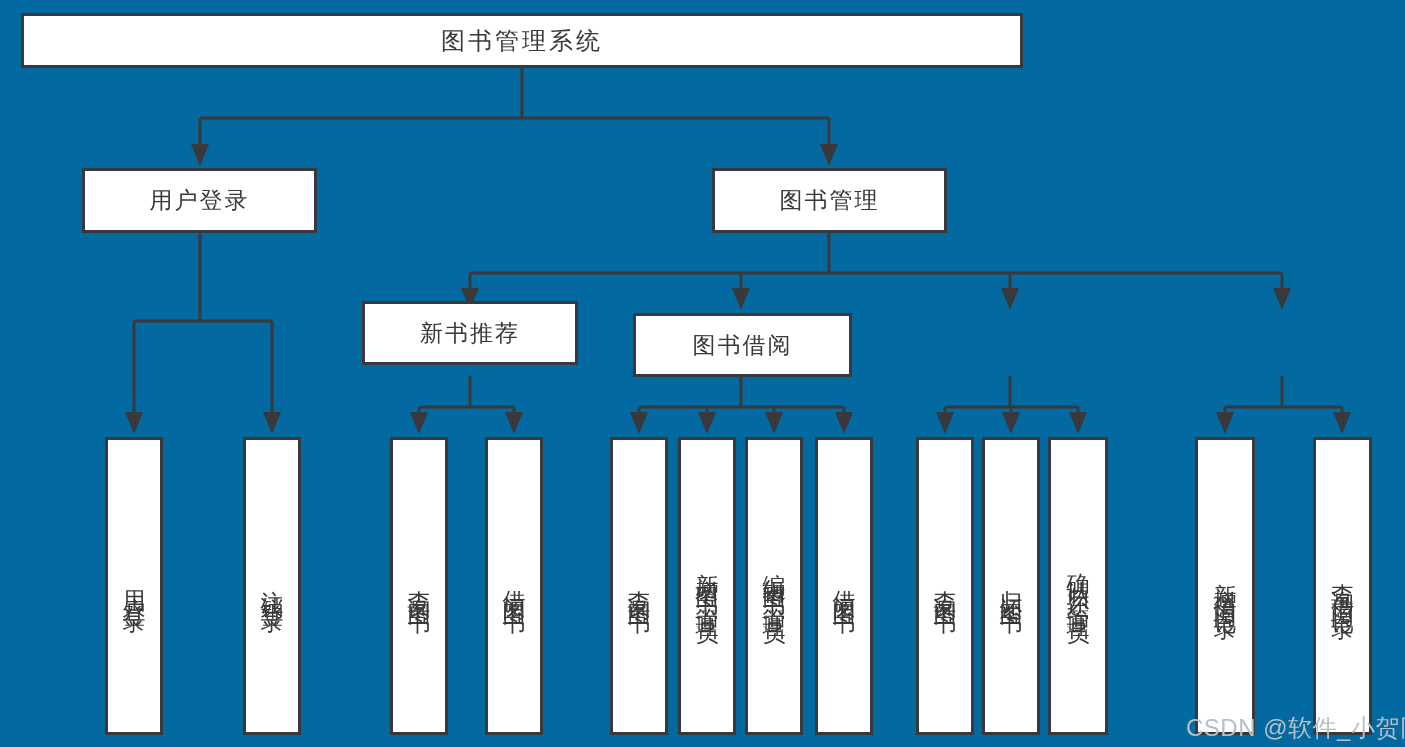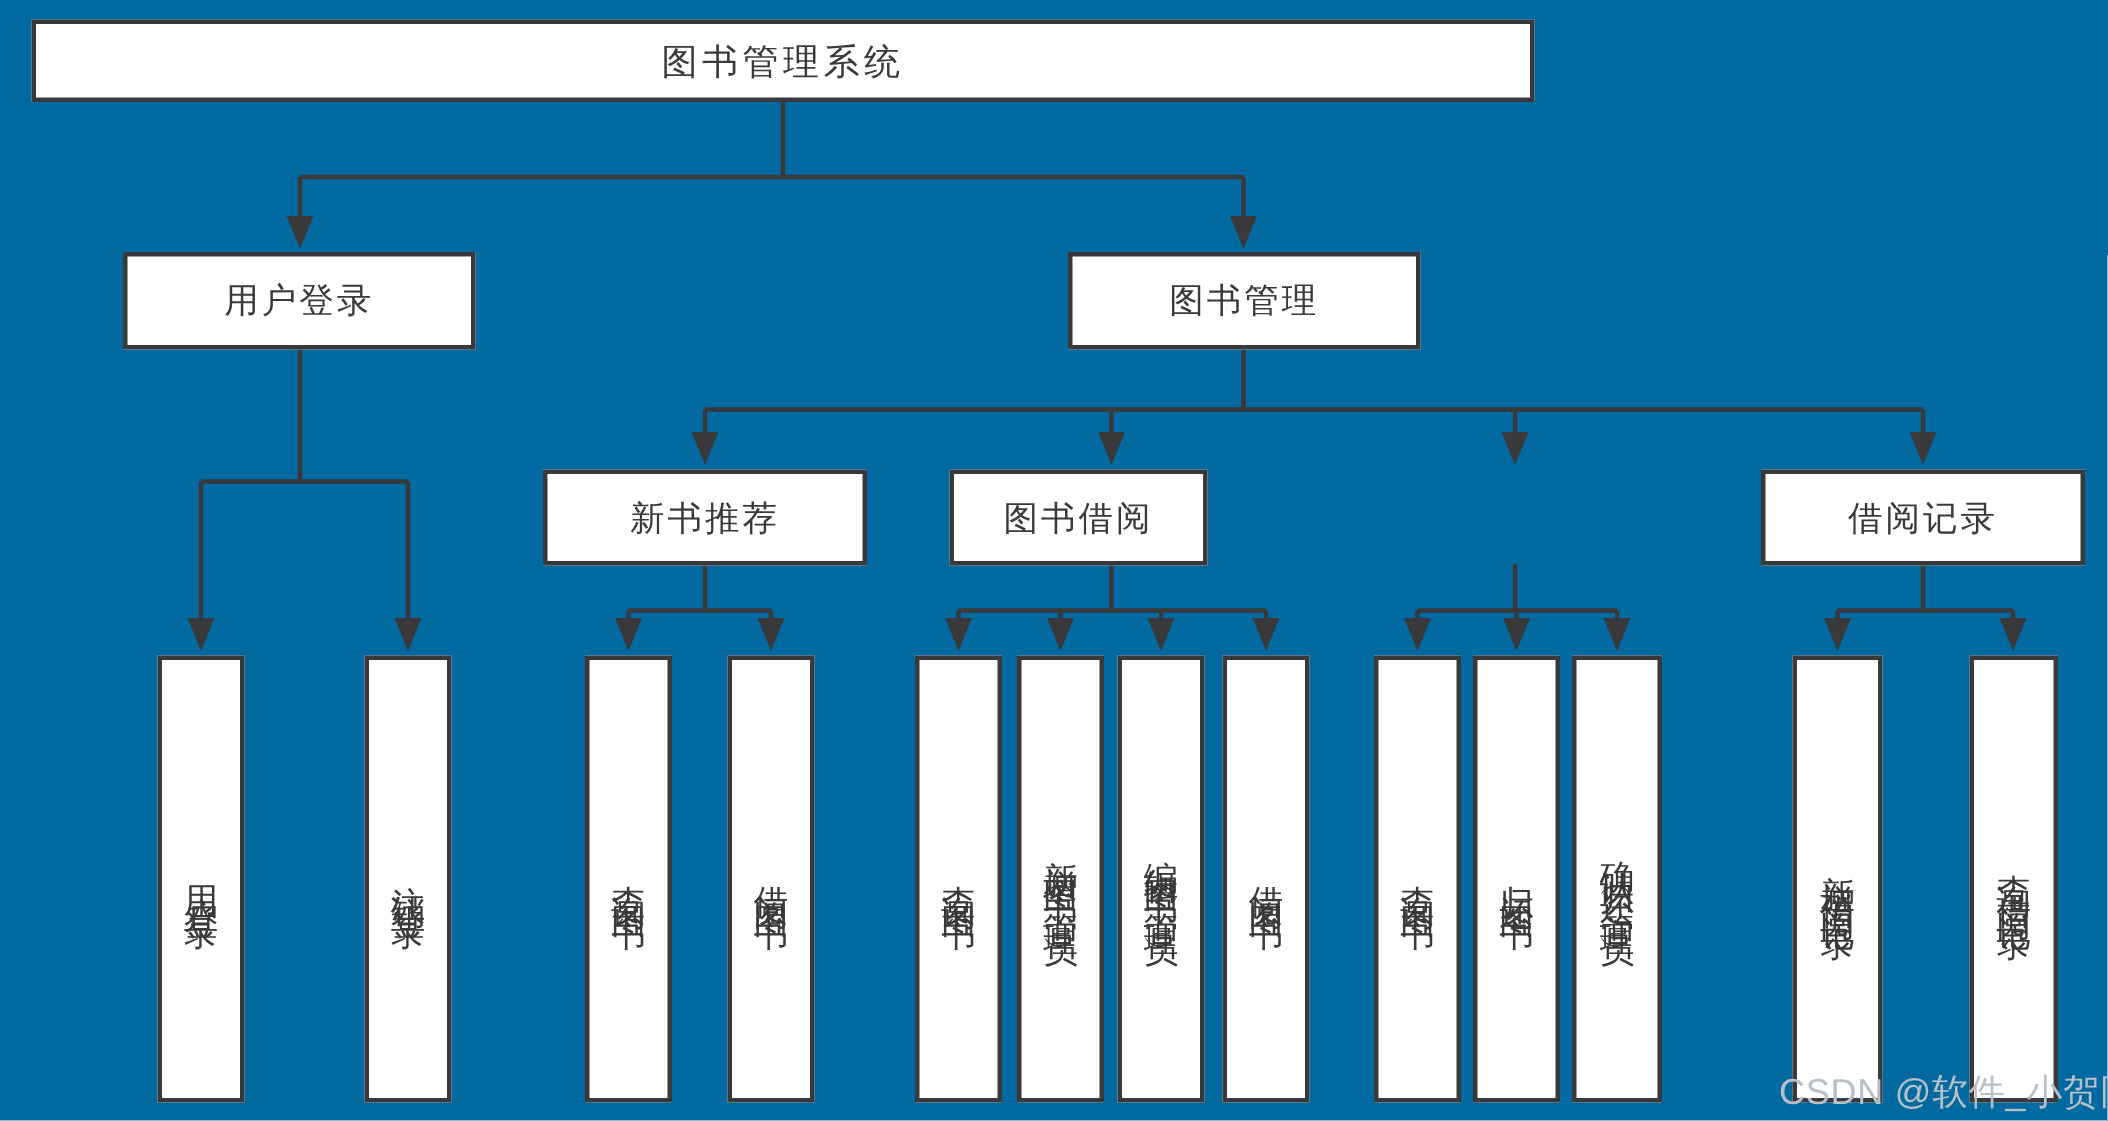--- a/index.html
+++ b/index.html
@@ -139,28 +139,25 @@
     <span>图书管理系统</span>
   </div>
 
   <div class="box hbox" style="left:82px; top:168px; width:235px; height:65px;">
     <span>用户登录</span>
   </div>
   <div class="box hbox" style="left:712px; top:168px; width:235px; height:65px;text-align:center;">
     <span>图书管理</span>
   </div>
 
-  <div class="box hbox" style="left:362px; top:313px; width:216px; height:64px;">
+  <div class="box hbox" style="left:362px; top:301px; width:216px; height:64px;">
     <span>新书推荐</span>
   </div>
-  <div class="box hbox" style="left:633px; top:313px; width:172px; height:64px;">
+  <div class="box hbox" style="left:633px; top:313px; width:219px; height:64px;">
     <span>图书借阅</span>
-  </div>
-  <div class="box hbox" style="left:1174px; top:313px; width:216px; height:64px;">
-    <span>借阅记录</span>
   </div>
 
   <div class="box vbox" style="left:105px; top:437px; width:58px; height:298px;">
     <span>用户登录</span>
   </div>
   <div class="box vbox" style="left:243px; top:437px; width:58px; height:298px;">
     <span>注销登录</span>
   </div>
 
   <div class="box vbox" style="left:390px; top:437px; width:58px; height:298px;">

